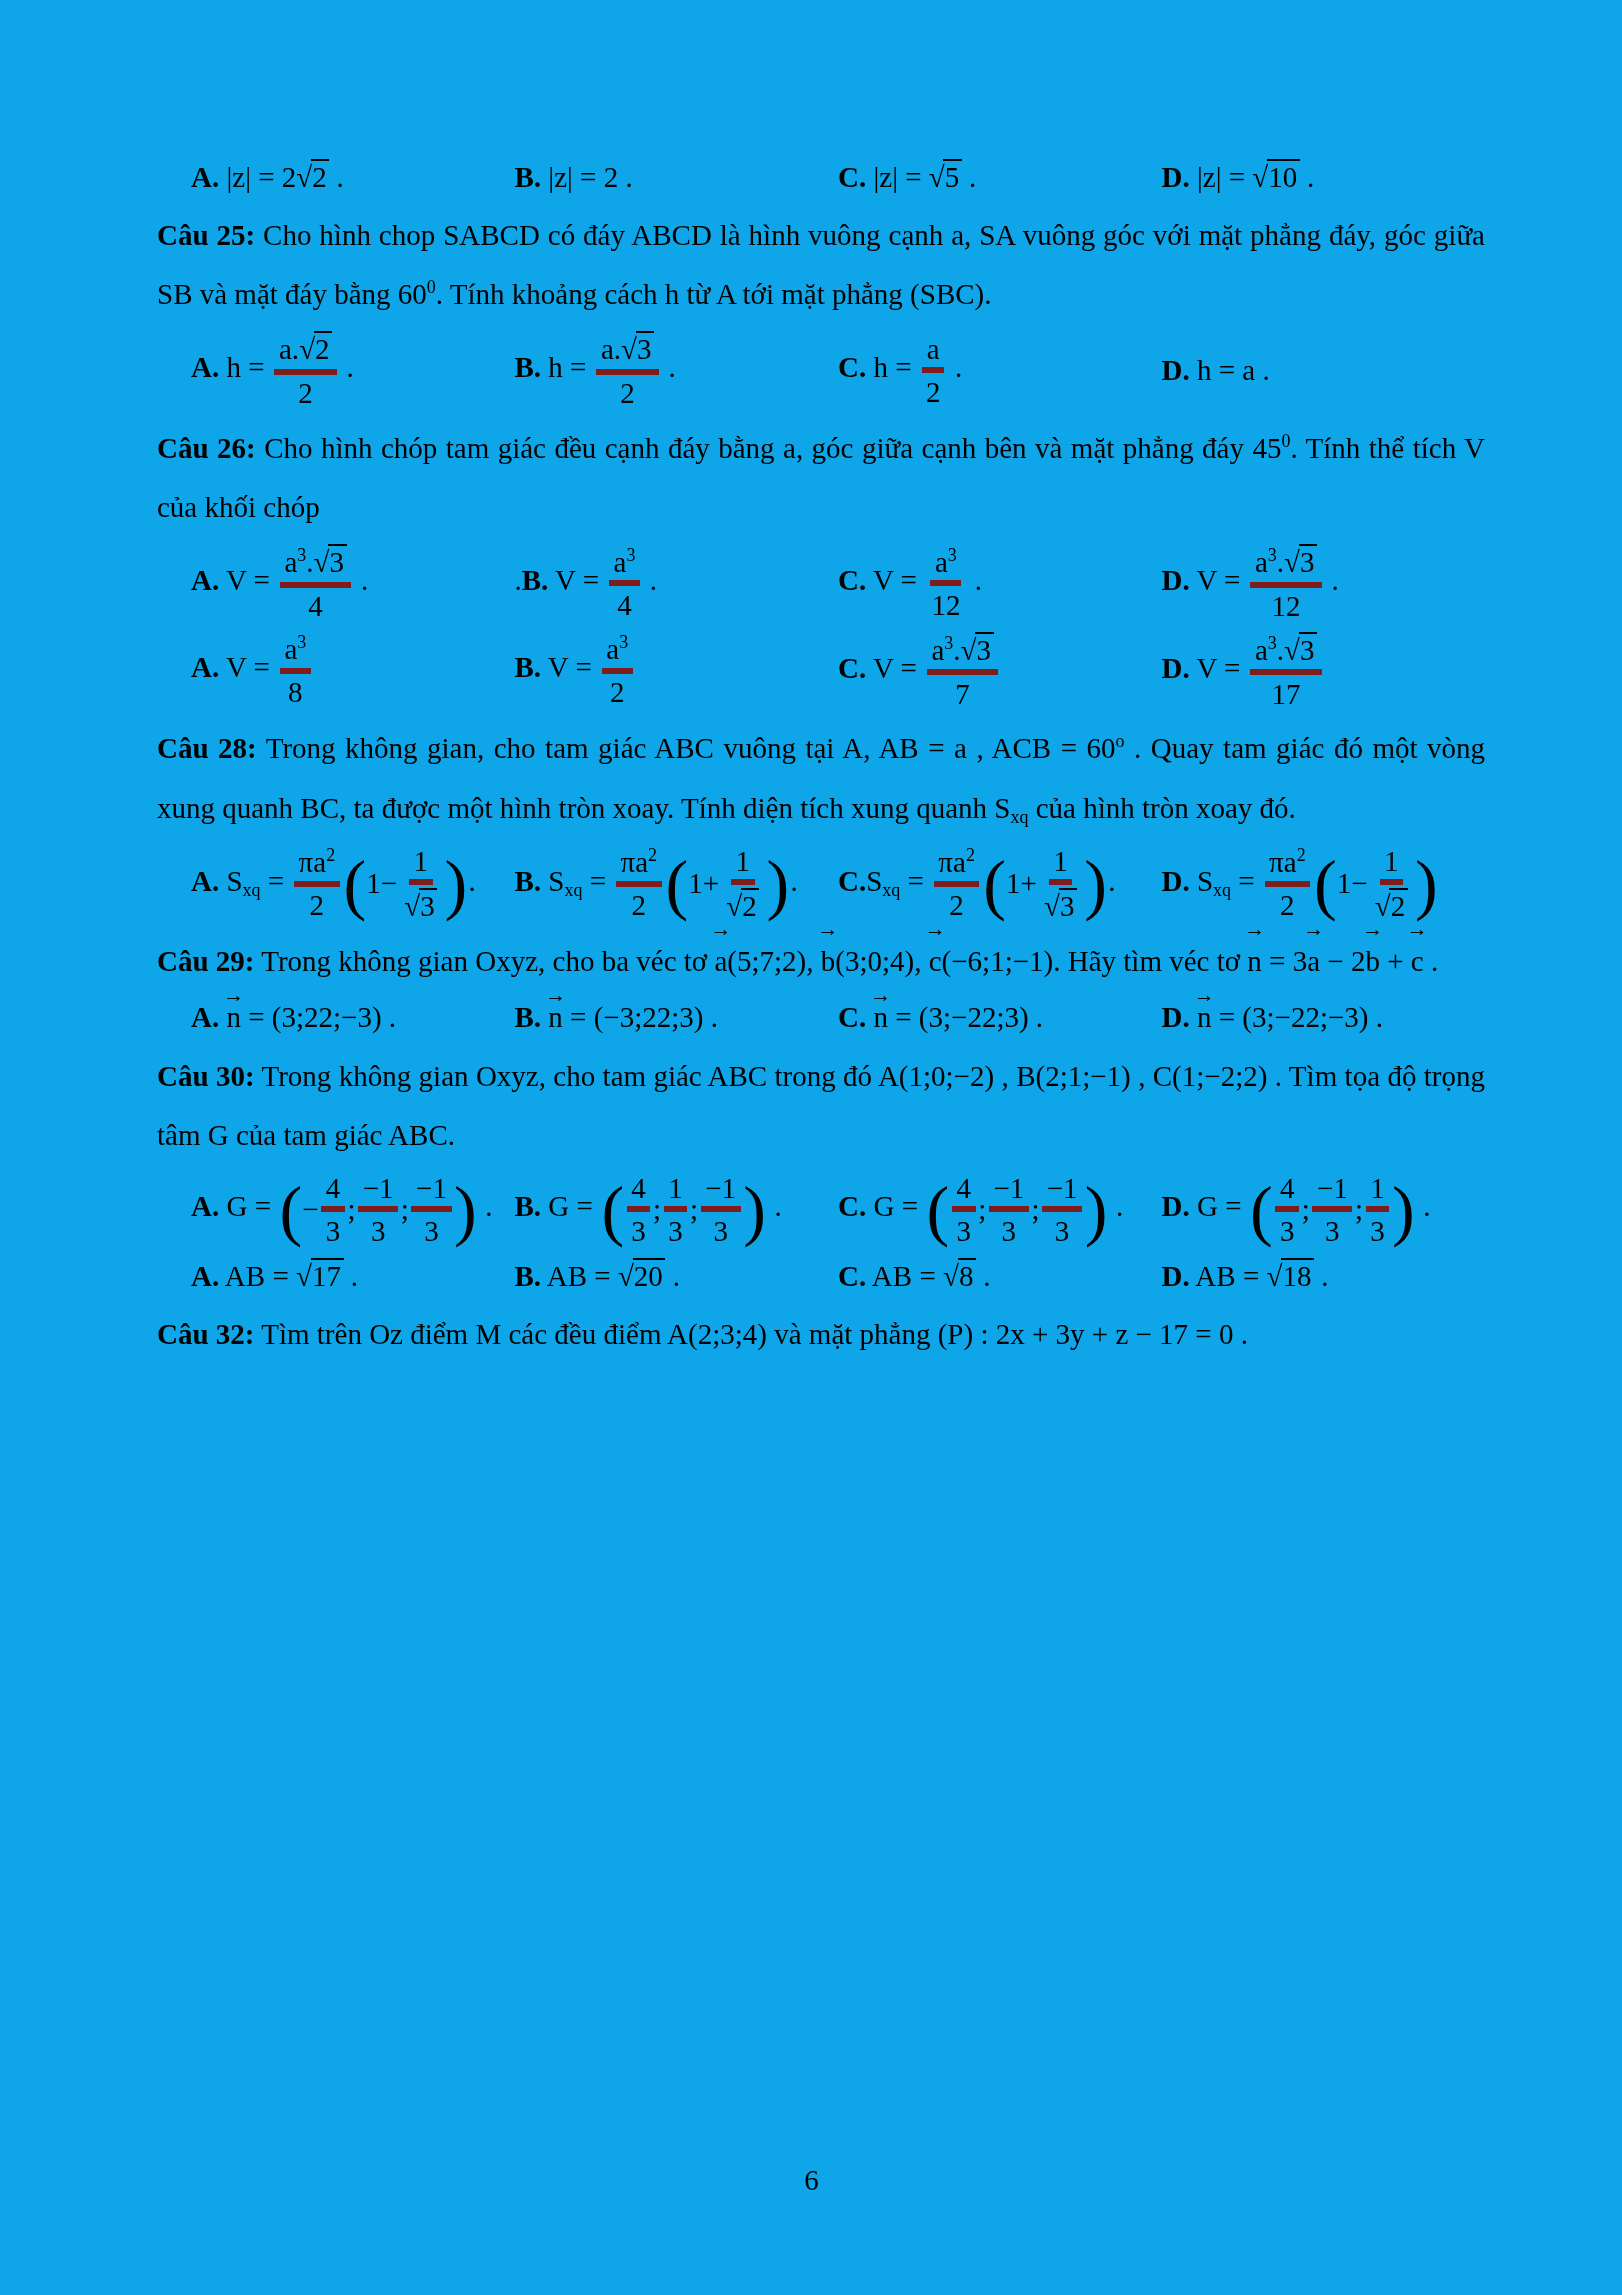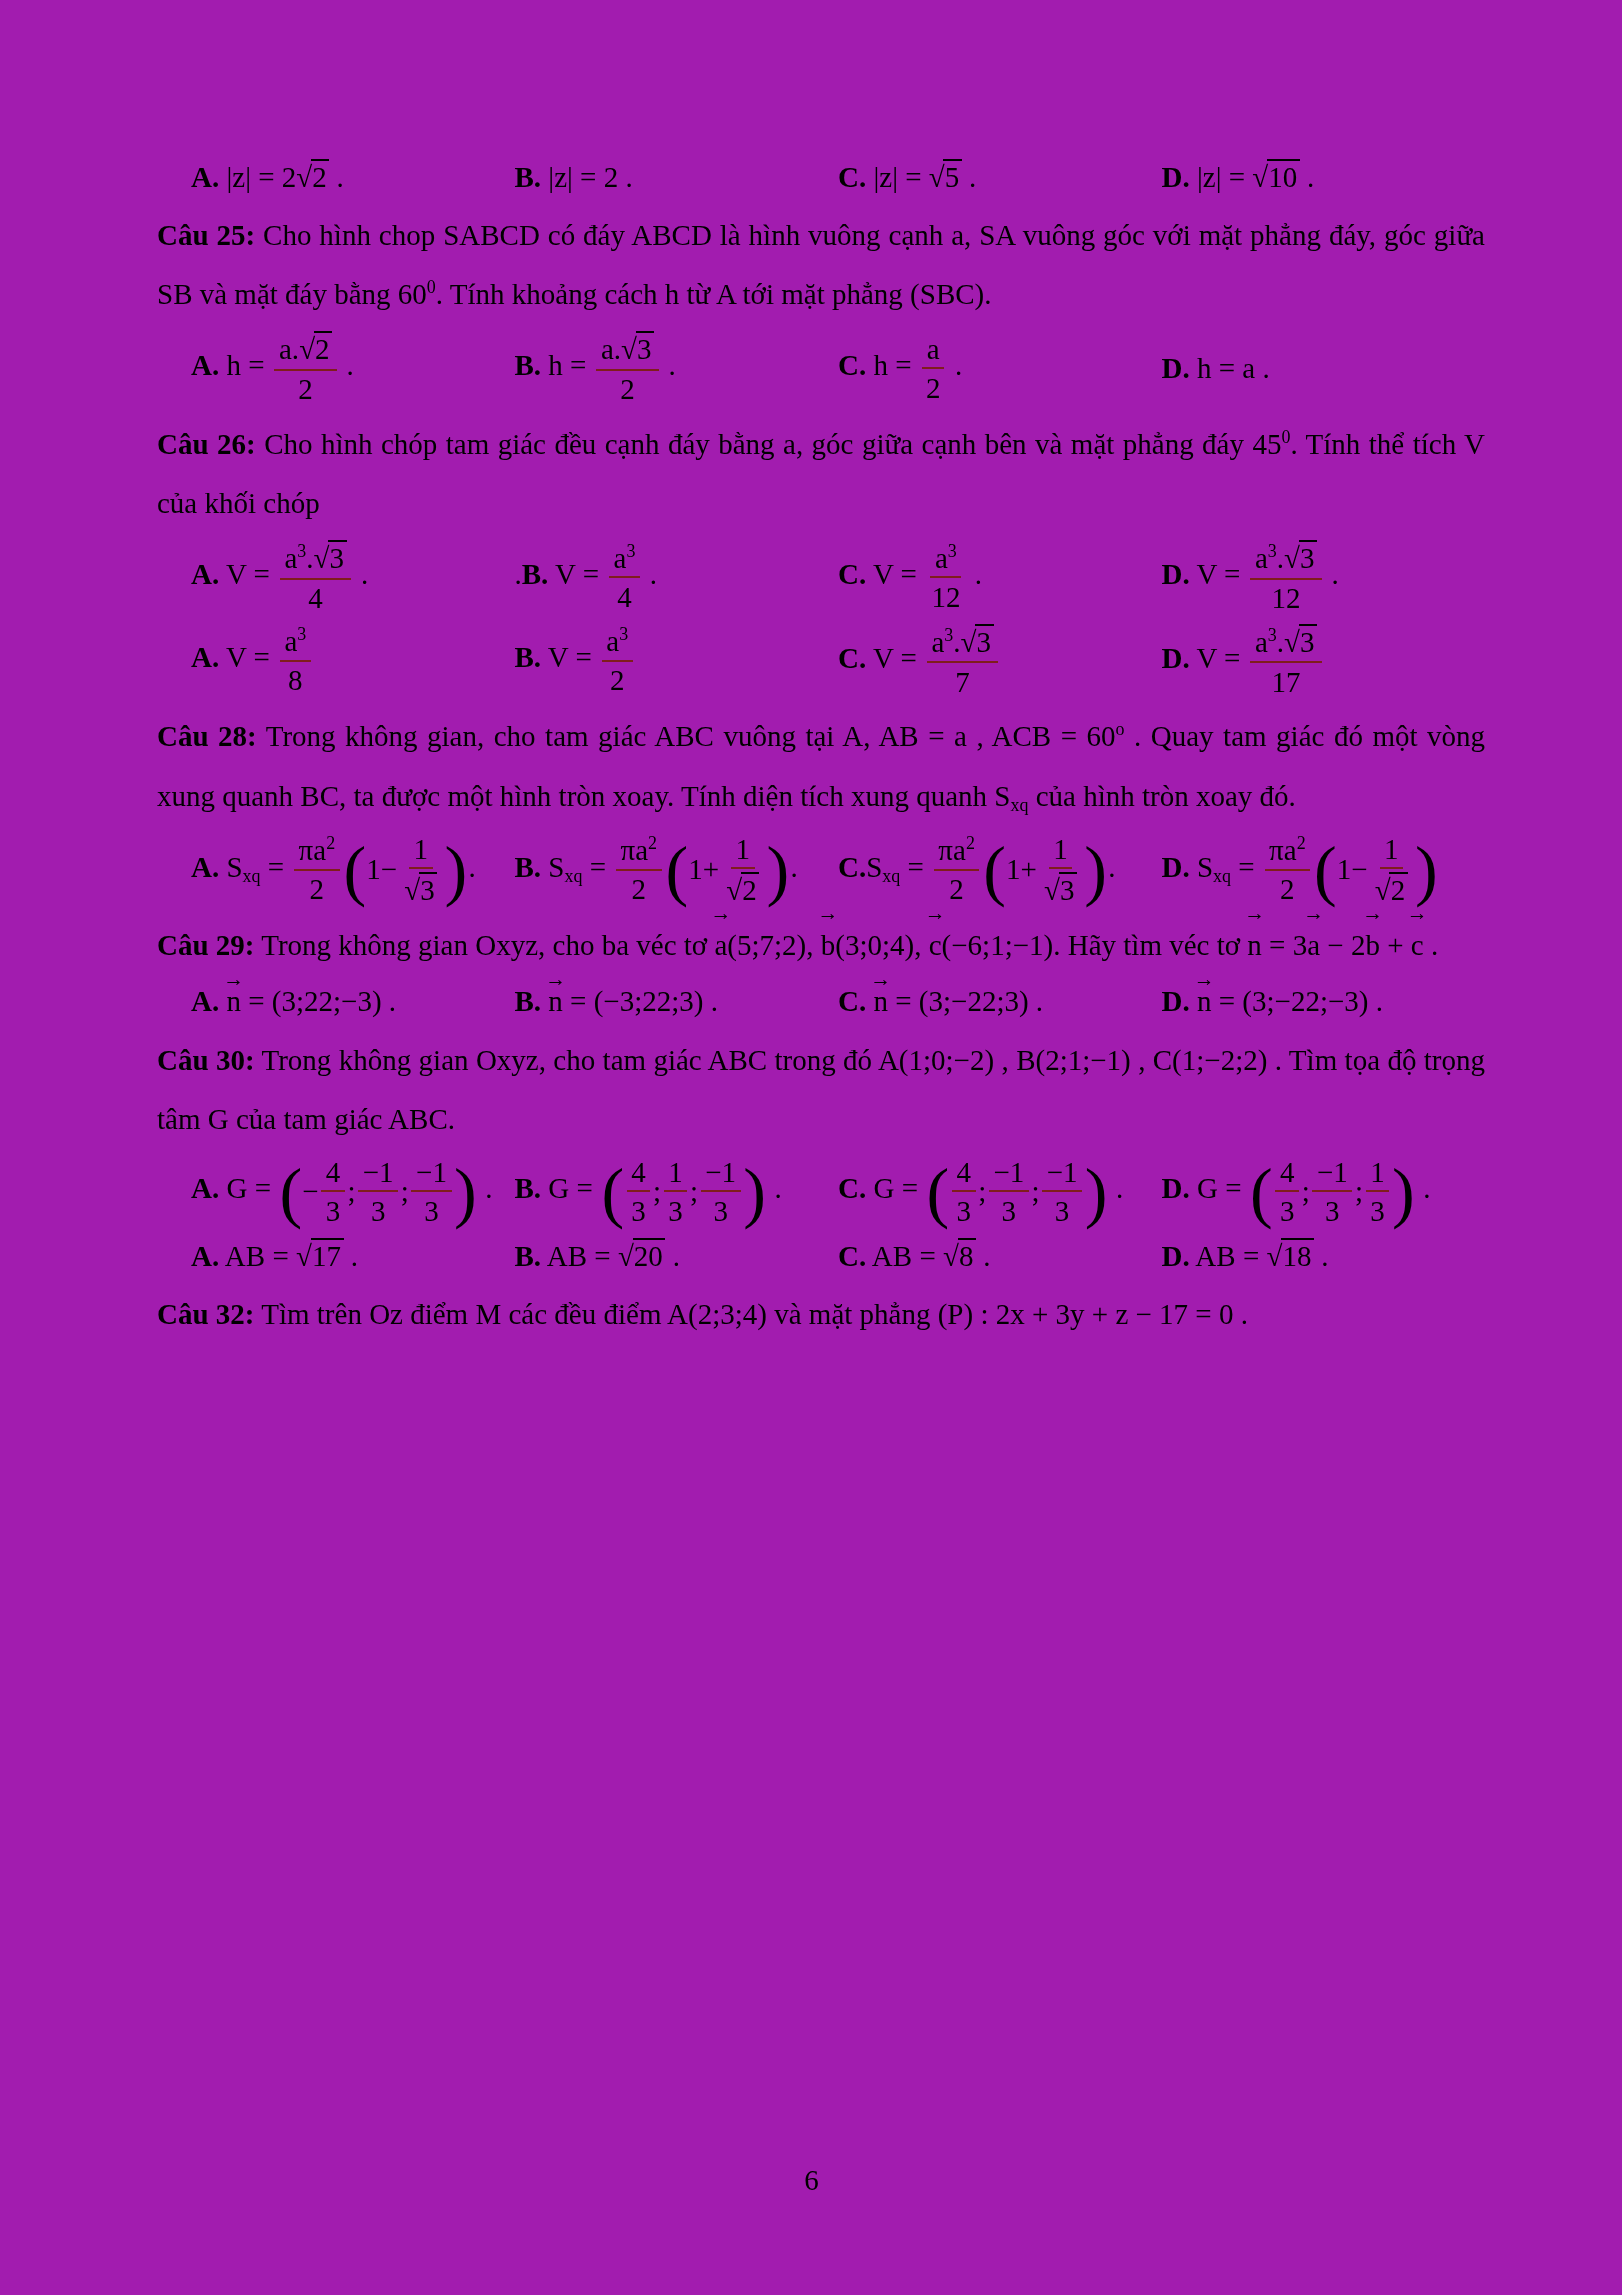--- a/index.html
+++ b/index.html
@@ -1,36 +1,36 @@
 <!DOCTYPE html>
 <html style="font-size:10.5px"><head>
 <meta charset="utf-8">
 <style>
   * { box-sizing: border-box; }
   html, body { margin: 0; padding: 0; background: #ffffff; }
   .page {
     position: relative;
     width: 1623px; height: 2295px;
-    background: #a21caf; color: #000000;
+    background: #0ea5e9; color: #000000;
     font-family: "Liberation Serif", "DejaVu Serif", serif;
     font-size: 29px;
     overflow: hidden;
   }
   .content { position: absolute; left: 157px; top: 151px; width: 1328px; }
   .para { text-align: justify; line-height: 2.05; margin: 9.2px 0 6.5px; }
   .opts {
     display: grid; grid-template-columns: repeat(4, 1fr);
     padding-left: 34px; margin: 6.5px 0 9.2px; align-items: center;
   }
   .opt { white-space: nowrap; line-height: 1.35; }
   .frac {
     display: inline-flex; flex-direction: column; align-items: center;
     vertical-align: middle; margin: 0 2.6px; text-align: center;
   }
-  .frac .num { display: block; border-bottom: 2px solid #7f1d1d; padding: 0 4.6px 2px; line-height: 1.12; }
+  .frac .num { display: block; border-bottom: 6px solid #7f1d1d; padding: 0 4.6px 2px; line-height: 1.12; }
   .frac .den { display: block; padding: 2.6px 4.6px 0; line-height: 1.12; }
   .sqrt { display: inline-block; white-space: nowrap; }
   .sqrt .rad { display: inline-block; }
   .sqrt .radicand { display: inline-block; border-top: 2px solid #000; margin-left: -1.3px; padding: 0 2.6px 0 1.3px; line-height: 1.15; }
   .vec { position: relative; display: inline-block; }
   .vec .vec-arr { position: absolute; top: -0.62em; left: 50%; transform: translateX(-50%); font-size: 0.72em; line-height: 1; }
   .bp { display: inline-flex; align-items: center; vertical-align: middle; margin: 0 1.3px; }
   .bp .pl, .bp .pr { font-size: 2.35em; line-height: 1; font-weight: 400; }
   .bp .pmid { display: inline-flex; align-items: center; }
   sup { font-size: 0.62em; vertical-align: 0.6em; line-height: 0; }

